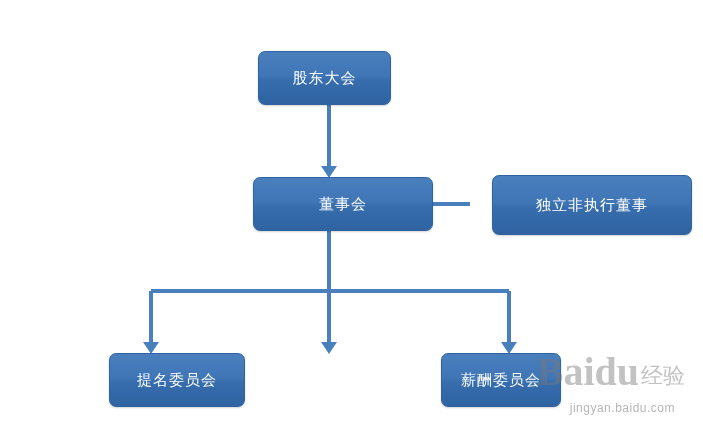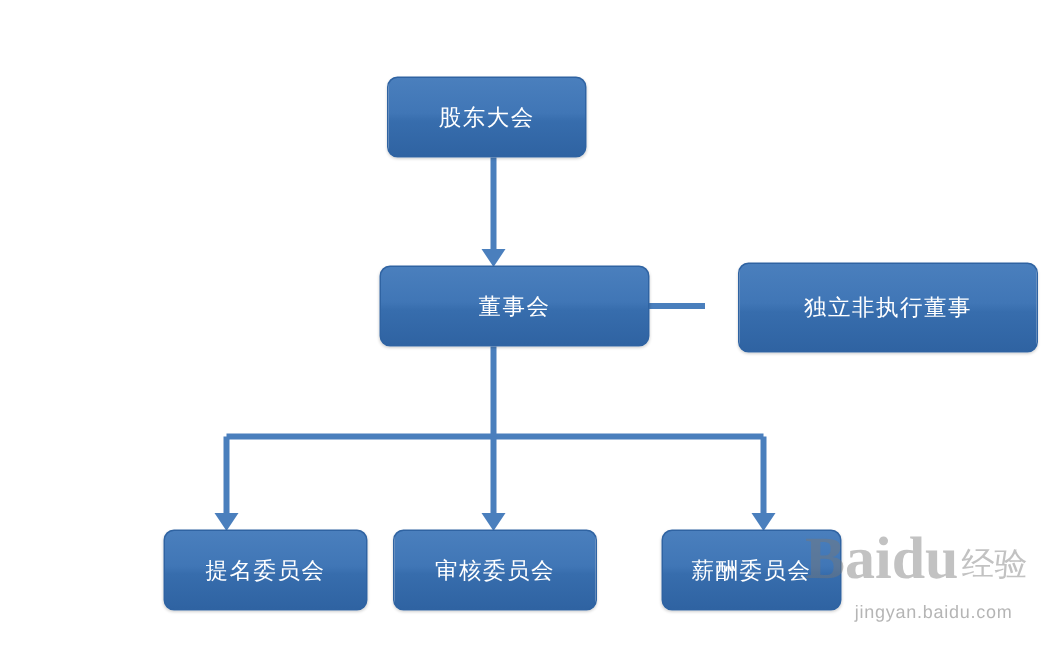--- a/index.html
+++ b/index.html
@@ -118,23 +118,20 @@
   </div>
 
   <div class="node" style="left:492px; top:175px; width:200px; height:60px;">
     <span class="node-label">独立非执行董事</span>
   </div>
 
   <div class="node" style="left:72px; top:353px; width:136px; height:54px;margin-left:37px;">
     <span class="node-label">提名委员会</span>
   </div>
 
-  <div class="node" style="left:262px; top:353px; width:136px; height:54px;">
-    <span class="node-label">审核委员会</span>
-  </div>
 
   <div class="node" style="left:441px; top:353px; width:120px; height:54px;">
     <span class="node-label">薪酬委员会</span>
   </div>
 
   <div class="watermark-big">
     <span>Baidu</span><span class="cn">经验</span>
   </div>
   <div class="watermark-small">jingyan.baidu.com</div>
 

